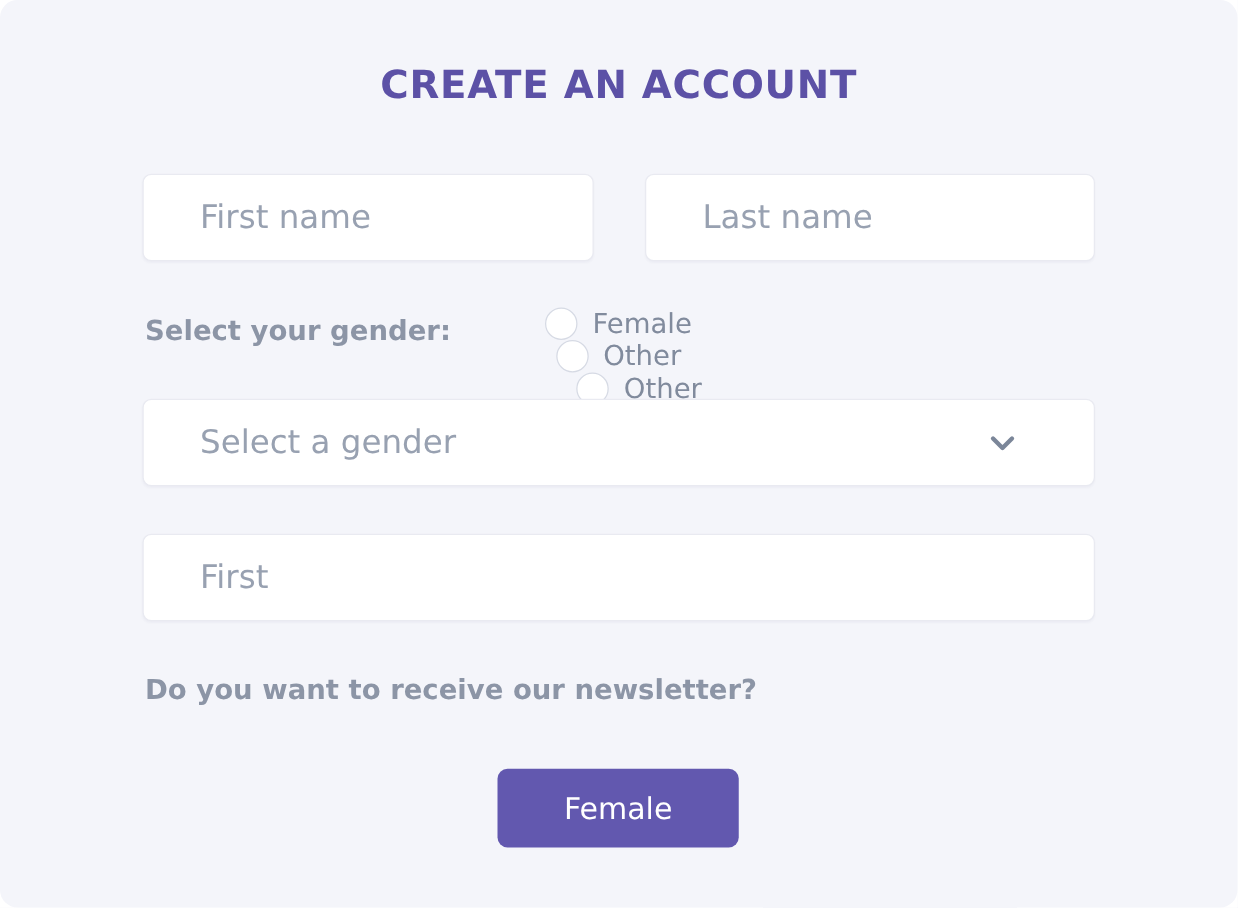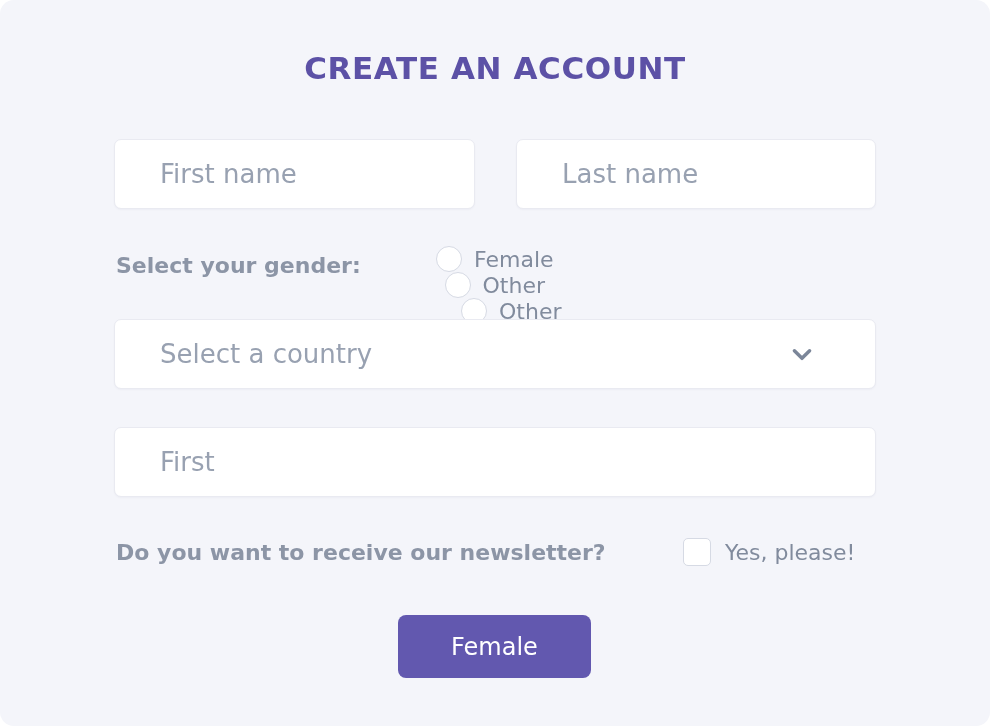--- a/index.html
+++ b/index.html
@@ -216,37 +216,33 @@
 
         <div class="radio-item">
           <span class="radio-dot"></span>
           <span class="radio-label">Other</span>
         </div>
 
       </div>
     </div>
 
     <div class="field field-country">
-      <span class="field-text">Select a country</span>
+      <span class="field-text">Select a gender</span>
       <span>
         <svg class="chevron-down" viewBox="0 0 24 24" fill="none" stroke="#7b8699" stroke-width="3.2" stroke-linecap="round" stroke-linejoin="round">
           <polyline points="5,9 12,16 19,9"></polyline>
         </svg>
       </span>
     </div>
 
     <div class="field field-email">
       <span class="field-text">First</span>
     </div>
 
     <div class="newsletter-row">
       <span class="row-label newsletter-prompt">Do you want to receive our newsletter?</span>
 
-      <div class="newsletter-check-group">
-        <span class="checkbox-box"></span>
-        <span class="checkbox-label">Yes, please!</span>
-      </div>
     </div>
 
     <button class="submit-button">Female</button>
 
   </div>
 </div>
 
 </body></html>

